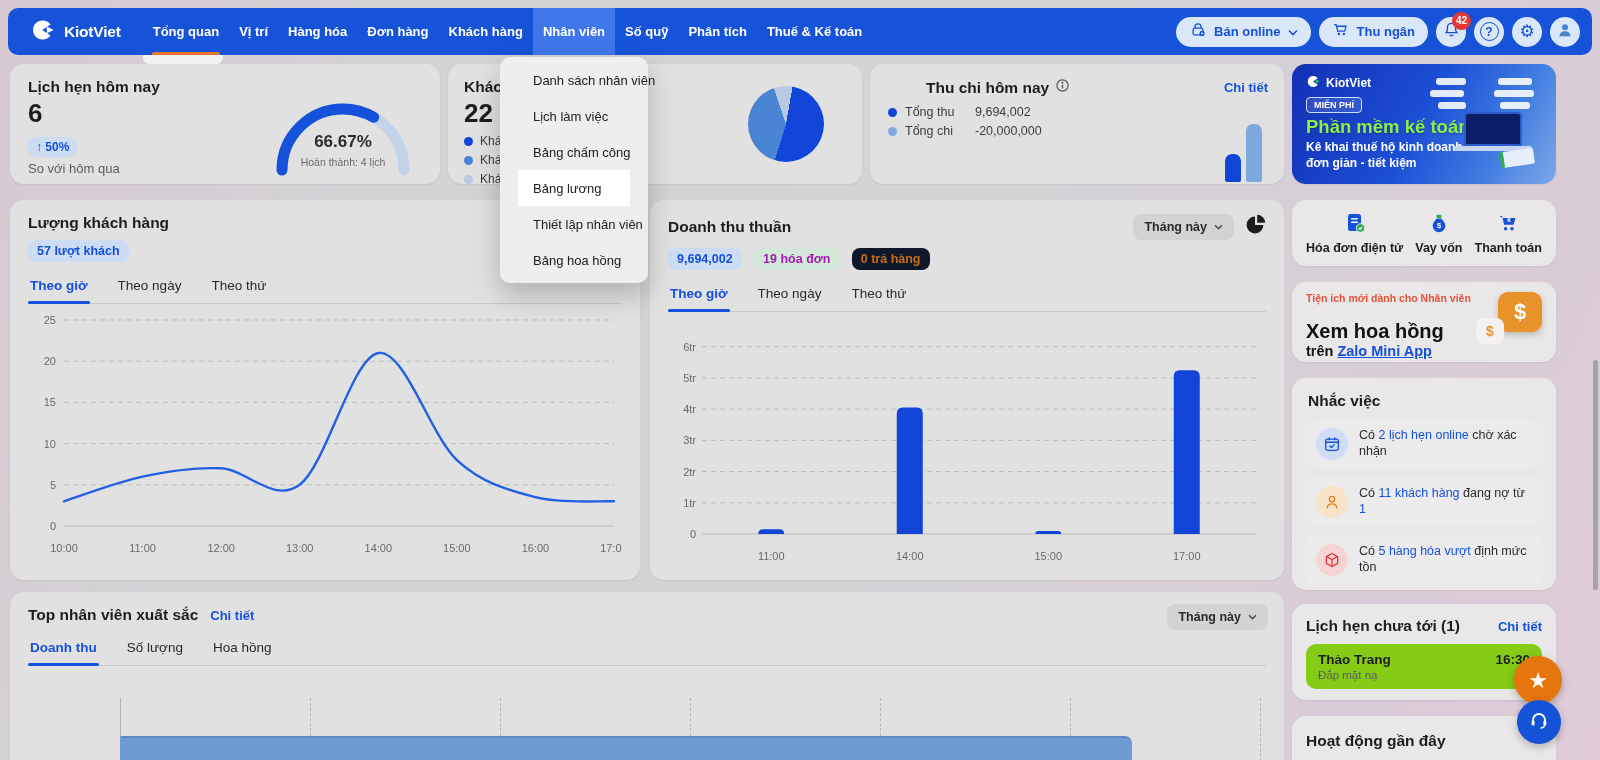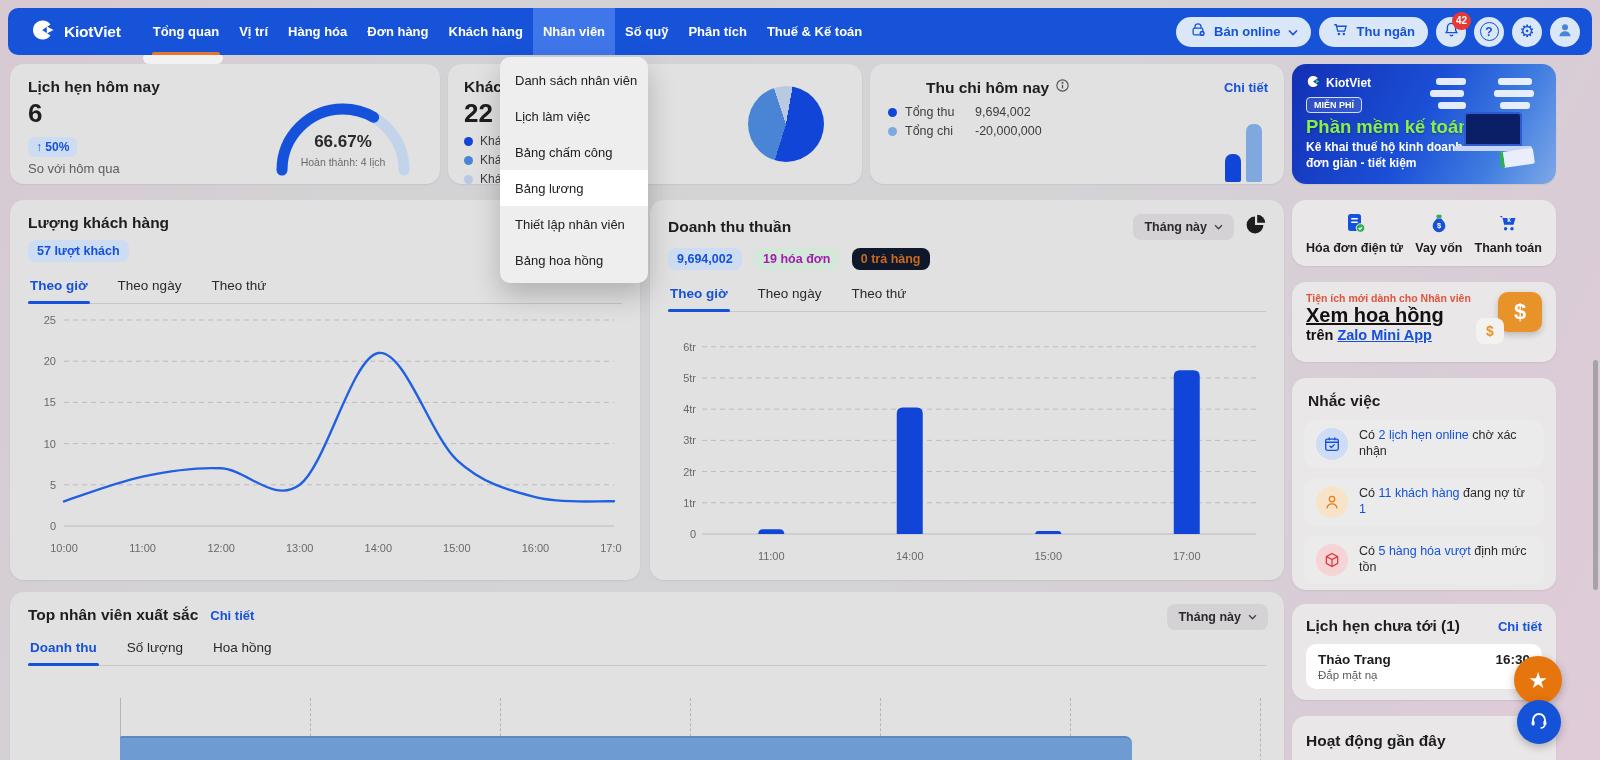--- a/index.html
+++ b/index.html
@@ -36,21 +36,21 @@
             background:#e53935; border-radius:10px; color:#fff; font-size:10px; font-weight:bold;
             display:flex; align-items:center; justify-content:center; }
   .qmark { width:19px; height:19px; border:1.7px solid #1551da; border-radius:50%; display:flex;
            align-items:center; justify-content:center; font-size:12px; font-weight:bold; }
   .gear { font-family:"DejaVu Sans",sans-serif; font-size:17px; line-height:1; }
   .white-tab { position:absolute; left:143px; top:52px; width:80px; height:12px; background:#f2f1f3;
                border-radius:8px; z-index:30; }
 
   
   .dropdown { position:absolute; left:500px; top:57px; width:148px; background:#efeeef;
-              border-radius:10px; padding:5px 0; box-shadow:0 12px 28px rgba(0,0,0,.22); z-index:50; }
+              border-radius:10px; padding:5px 18px; box-shadow:0 12px 28px rgba(0,0,0,.22); z-index:50; }
   .dd { height:36px; display:flex; align-items:center; padding:0 15px; font-size:13px;
         color:#202022; cursor:pointer; white-space:nowrap; }
   .dd.active { background:#fff; }
 
   
   #card-appointments { left:10px; top:64px; width:430px; height:120px; padding:14px 18px; }
   .delta-badge { display:inline-block; background:#ccdcf3; color:#1551da; font-size:12px;
                  font-weight:bold; border-radius:7px; padding:3px 8px; margin:8px 0 4px; }
   .gauge-box { position:absolute; right:22px; bottom:6px; width:150px; height:78px; }
   .gauge-label { position:absolute; left:0; right:0; top:32px; text-align:center;
@@ -105,41 +105,41 @@
   .tick { font-size:11px; fill:#68686a; font-family:"Liberation Sans",sans-serif; }
   svg.chart { display:block; margin-top:4px; }
 
   
   #card-shortcuts { left:1292px; top:200px; width:264px; height:66px; display:flex;
                     align-items:center; justify-content:space-around; padding:0 8px; }
   .sc-item { display:flex; flex-direction:column; align-items:center; gap:3px; font-size:12.5px;
              font-weight:bold; color:#1d1d1f; cursor:pointer; }
   #card-zalo { left:1292px; top:282px; width:264px; height:80px; padding:10px 14px; overflow:hidden; }
   .z-kicker { color:#e2543b; font-size:10.5px; font-weight:bold; }
-  .z-head { font-size:20px; font-weight:bold; color:#111; margin-top:0;text-decoration:underline; }
+  .z-head { font-size:20px; font-weight:bold; color:#111; margin-top:16px; }
   .z-sub { font-size:14.5px; font-weight:bold; color:#111; }
   .z-sub .blue { color:#1551da;text-decoration:underline; }
   .z-bub1 { position:absolute; right:14px; top:10px; width:44px; height:40px; background:#e8932a;
             border-radius:10px; display:flex; align-items:center; justify-content:center;
             color:#fff; font-size:22px; font-weight:bold; box-shadow:0 3px 6px rgba(0,0,0,.2); }
   .z-bub2 { position:absolute; right:52px; top:36px; width:28px; height:26px; background:#f4f2f0;
             border-radius:8px; display:flex; align-items:center; justify-content:center;
             color:#e8932a; font-size:14px; font-weight:bold; }
   #card-reminders { left:1292px; top:378px; width:264px; height:212px; padding:14px 12px; }
   .rem-row { display:flex; align-items:center; gap:11px; background:#ecebec; border-radius:12px;
              height:48px; padding:0 12px; margin-top:10px; cursor:pointer; }
   .rem-chip { width:32px; height:32px; border-radius:50%; display:flex; align-items:center;
               justify-content:center; flex:none; }
   .rem-chip.b { background:#cfdcf5; } .rem-chip.o { background:#f7e3c8; } .rem-chip.r { background:#f6d4d6; }
   .rem-text { font-size:12.5px; color:#2a2a2c; line-height:1.25; }
   .rem-text .bl { color:#1551da; }
   #card-upcoming { left:1292px; top:604px; width:264px; height:96px; padding:13px 14px; }
   .up-hdr { display:flex; align-items:center; }
   .up-hdr .link { margin-left:auto; }
-  .up-row { background:#ffffff; border-radius:10px; margin-top:9px; padding:8px 12px; }
+  .up-row { background:#84cc16; border-radius:10px; margin-top:9px; padding:8px 12px; }
   .up-line1 { display:flex; font-size:13.5px; font-weight:bold; }
   .up-line1 .time { margin-left:auto; }
   .up-svc { font-size:11.5px; color:#5c5c5e; margin-top:2px; }
   #card-recent { left:1292px; top:716px; width:264px; height:70px; padding:16px 14px; }
 
   
   #card-topstaff { left:10px; top:592px; width:1274px; height:200px; padding:14px 18px; }
   #card-topstaff .period-pill { position:absolute; right:16px; top:12px; }
   .ts-chart { position:absolute; left:18px; right:18px; top:106px; height:94px; }
   .grid-v { position:absolute; top:0; bottom:0; width:0; border-left:1px dashed #b5b4b6; }

